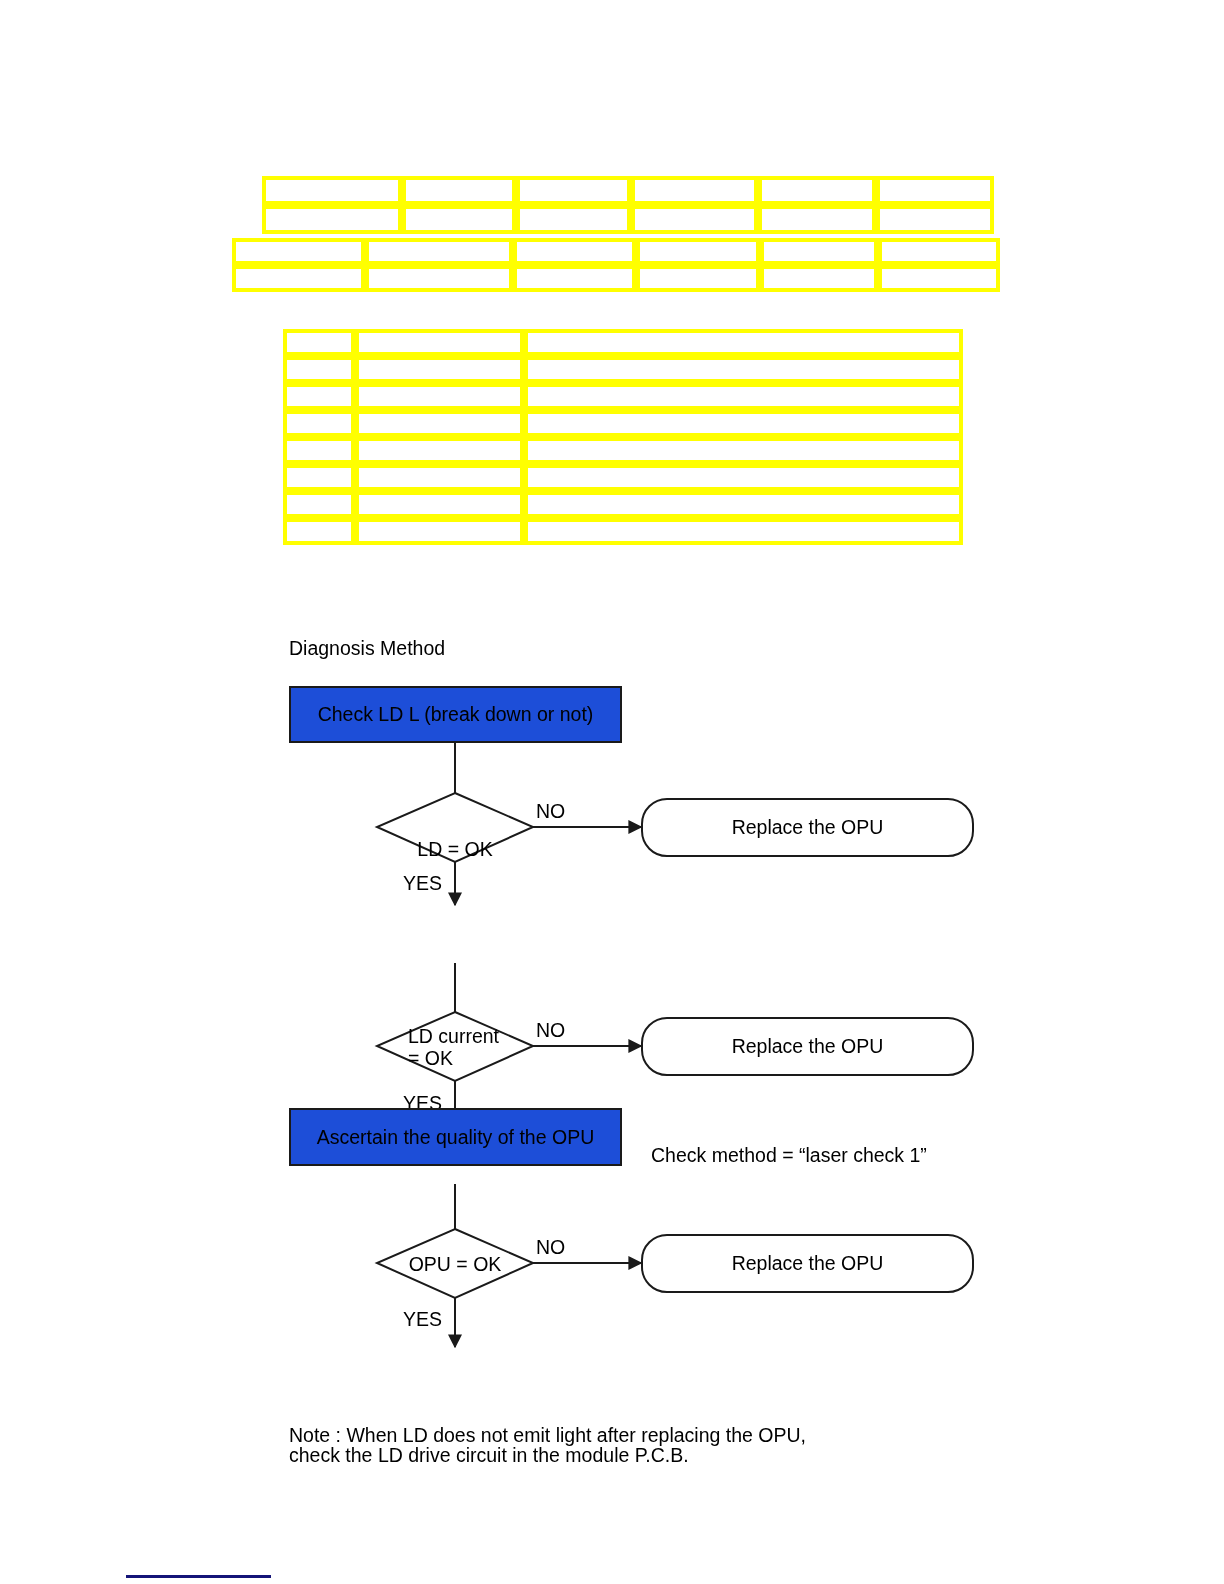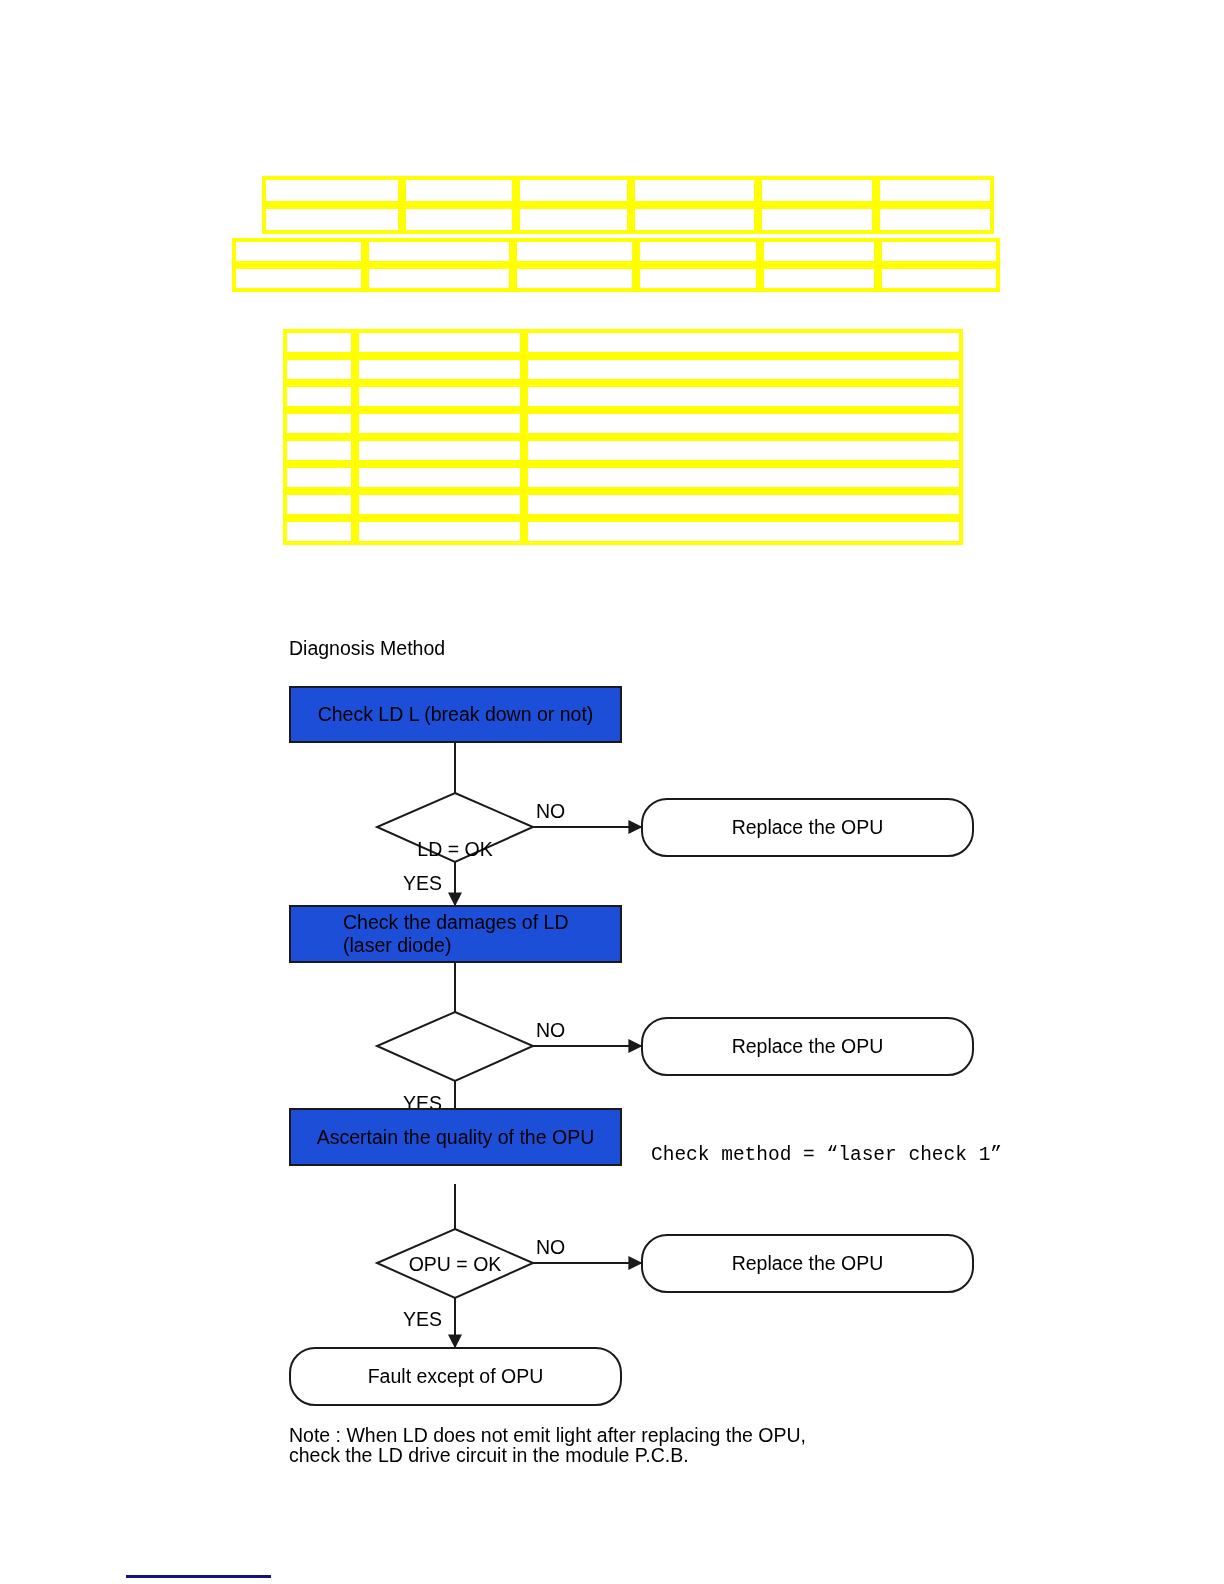--- a/index.html
+++ b/index.html
@@ -222,41 +222,40 @@
   <div class="proc-box center" style="left:289px; top:686px; width:333px; height:57px;">Check LD L (break down or not)</div>
 
   <div class="diamond-wrap" style="left:377px; top:814px; width:156px; height:69px;">
     <div class="diamond-label" style="justify-content:center;">LD = OK</div>
   </div>
   <div class="branch-label" style="left:536px; top:800px;">NO</div>
   <div class="branch-label" style="left:403px; top:872px;">YES</div>
 
   <div class="term-box" style="left:641px; top:798px; width:333px; height:59px;">Replace the OPU</div>
 
-  <div class="proc-box left" style="left:289px; top:905px; width:333px; height:58px; padding-left:52px;">
-    <span style="white-space:pre-line;">Check the damages of LD
-(laser diode)</span>
-  </div>
-
+
+  <div class="diamond-wrap" style="left:377px; top:1012px; width:156px; height:69px;">
+    <div class="diamond-label" style="justify-content:flex-start; padding-left:31px;">LD current
+= OK</div>
+  </div>
   <div class="branch-label" style="left:536px; top:1019px;">NO</div>
   <div class="branch-label" style="left:403px; top:1092px;">YES</div>
 
   <div class="term-box" style="left:641px; top:1017px; width:333px; height:59px;">Replace the OPU</div>
 
   <div class="proc-box center" style="left:289px; top:1108px; width:333px; height:58px;">Ascertain the quality of the OPU</div>
-  <div class="fc-text" style="left:651px; top:1144px;font-family:Liberation Mono, monospace;">Check method = “laser check 1”</div>
+  <div class="fc-text" style="left:651px; top:1144px;">Check method = “laser check 1”</div>
 
   <div class="diamond-wrap" style="left:377px; top:1229px; width:156px; height:69px;">
     <div class="diamond-label" style="justify-content:center;">OPU = OK</div>
   </div>
   <div class="branch-label" style="left:536px; top:1236px;">NO</div>
   <div class="branch-label" style="left:403px; top:1308px;">YES</div>
 
   <div class="term-box" style="left:641px; top:1234px; width:333px; height:59px;">Replace the OPU</div>
 
-  <div class="term-box" style="left:289px; top:1347px; width:333px; height:59px;">Fault except of OPU</div>
 
   <div class="fc-text" style="left:289px; top:1444px;">check the LD drive circuit in the module P.C.B.</div>
   <div class="fc-text" style="left:289px; top:1424px;">Note : When LD does not emit light after replacing the OPU,</div>
 
   <div class="footer-rule" style="left:126px; top:1575px; width:145px; height:3px;"></div>
 
 </div>
 
 </body></html>

